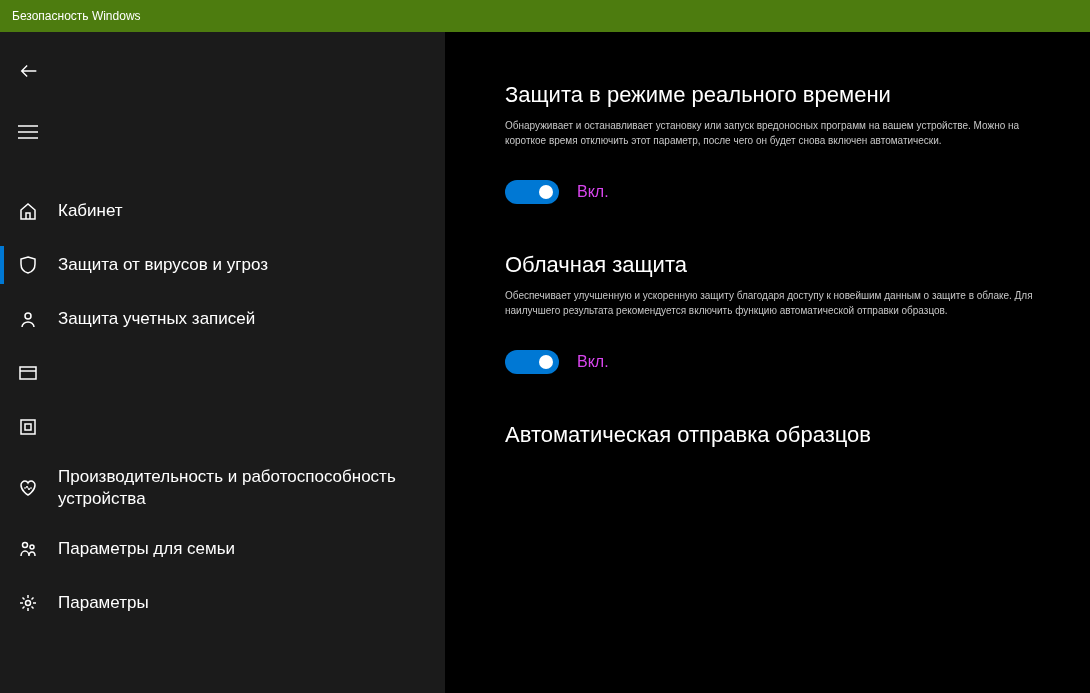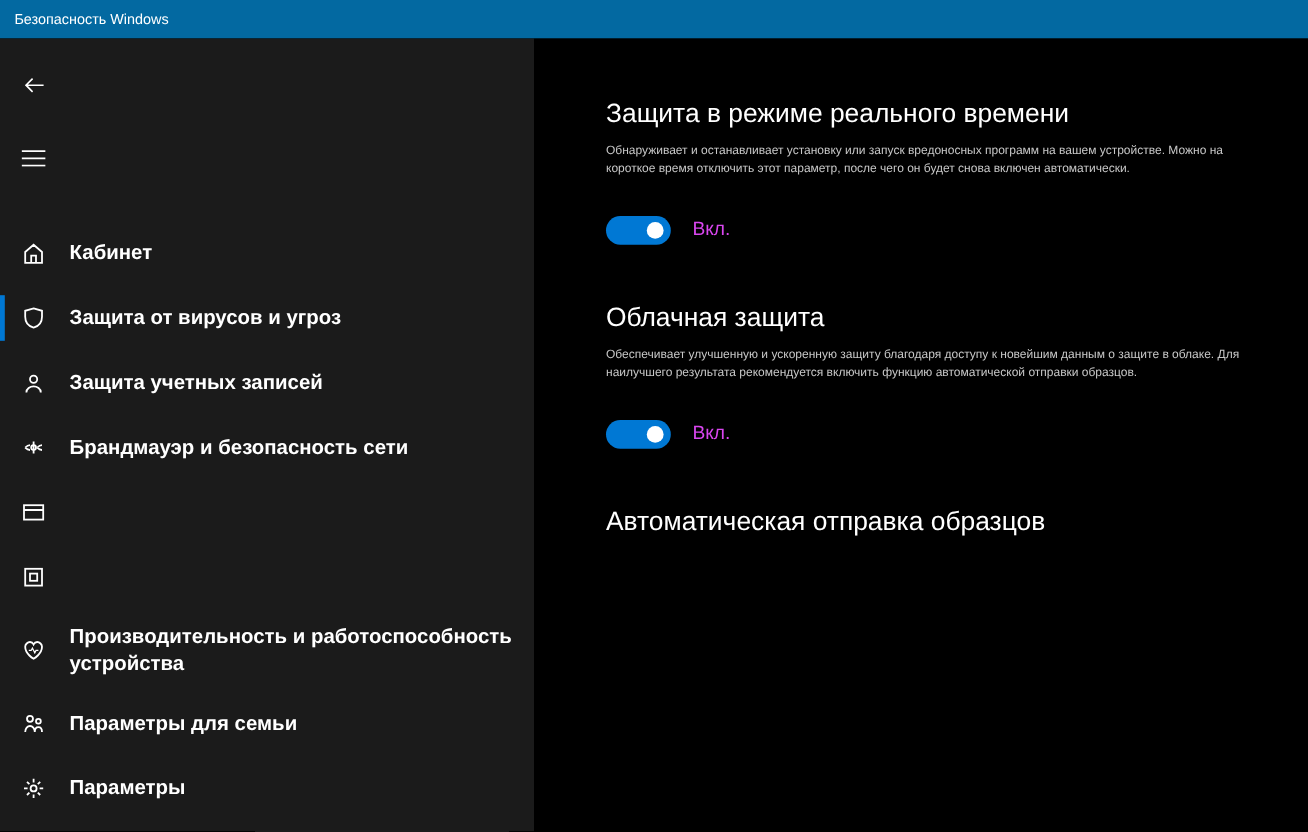--- a/index.html
+++ b/index.html
@@ -12,21 +12,21 @@
       height: 693px;
       background: #000000;
       font-family: 'Segoe UI', Tahoma, sans-serif;
       color: #ffffff;
       overflow: hidden;
       display: flex;
       flex-direction: column;
     }
     .titlebar {
       height: 32px;
-      background: #0369a1;
+      background: #4d7c0f;
       padding-left: 12px;
       display: flex;
       align-items: center;
       font-size: 12px;
       color: #ffffff;
     }
     .app-body {
       display: flex;
       flex: 1;
       overflow: hidden;
@@ -74,21 +74,20 @@
       display: flex;
       flex-direction: column;
     }
     .sidebar-item {
       display: flex;
       align-items: center;
       height: 54px;
       padding-left: 18px;
       cursor: pointer;
       position: relative;
-      font-weight: bold;
     }
     .sidebar-item.tall {
       height: 68px;
     }
     .sidebar-item.active::before {
       content: '';
       position: absolute;
       left: 0;
       top: 8px;
       bottom: 8px;
@@ -208,29 +207,20 @@
       <div class="sidebar-item">
         <span class="sidebar-icon">
           <svg viewBox="0 0 20 20">
               <circle cx="10" cy="7" r="3" stroke-width="1.5"></circle>
               <path d="M4 18c0-3 3-5 6-5s6 2 6 5" stroke-width="1.5"></path>
             </svg>
         </span>
         <span class="sidebar-label">Защита учетных записей</span>
       </div>
 
-      <div class="sidebar-item">
-        <span class="sidebar-icon">
-          <svg viewBox="0 0 20 20">
-            <path d="M3 10c2-2 4-2 4-2M3 10c2 2 4 2 4 2M13 10c2-2 4-2 4-2M13 10c2 2 4 2 4 2M10 5v10" stroke-width="1.5"></path>
-            <circle cx="10" cy="10" r="2" stroke-width="1.5"></circle>
-          </svg>
-        </span>
-        <span class="sidebar-label">Брандмауэр и безопасность сети</span>
-      </div>
 
       <div class="sidebar-item">
         <span class="sidebar-icon">
           <svg viewBox="0 0 20 20">
               <rect x="2" y="4" width="16" height="12" stroke-width="1.5"></rect>
               <line x1="2" y1="8" x2="18" y2="8" stroke-width="1.5"></line>
             </svg>
         </span>
       </div>
 

